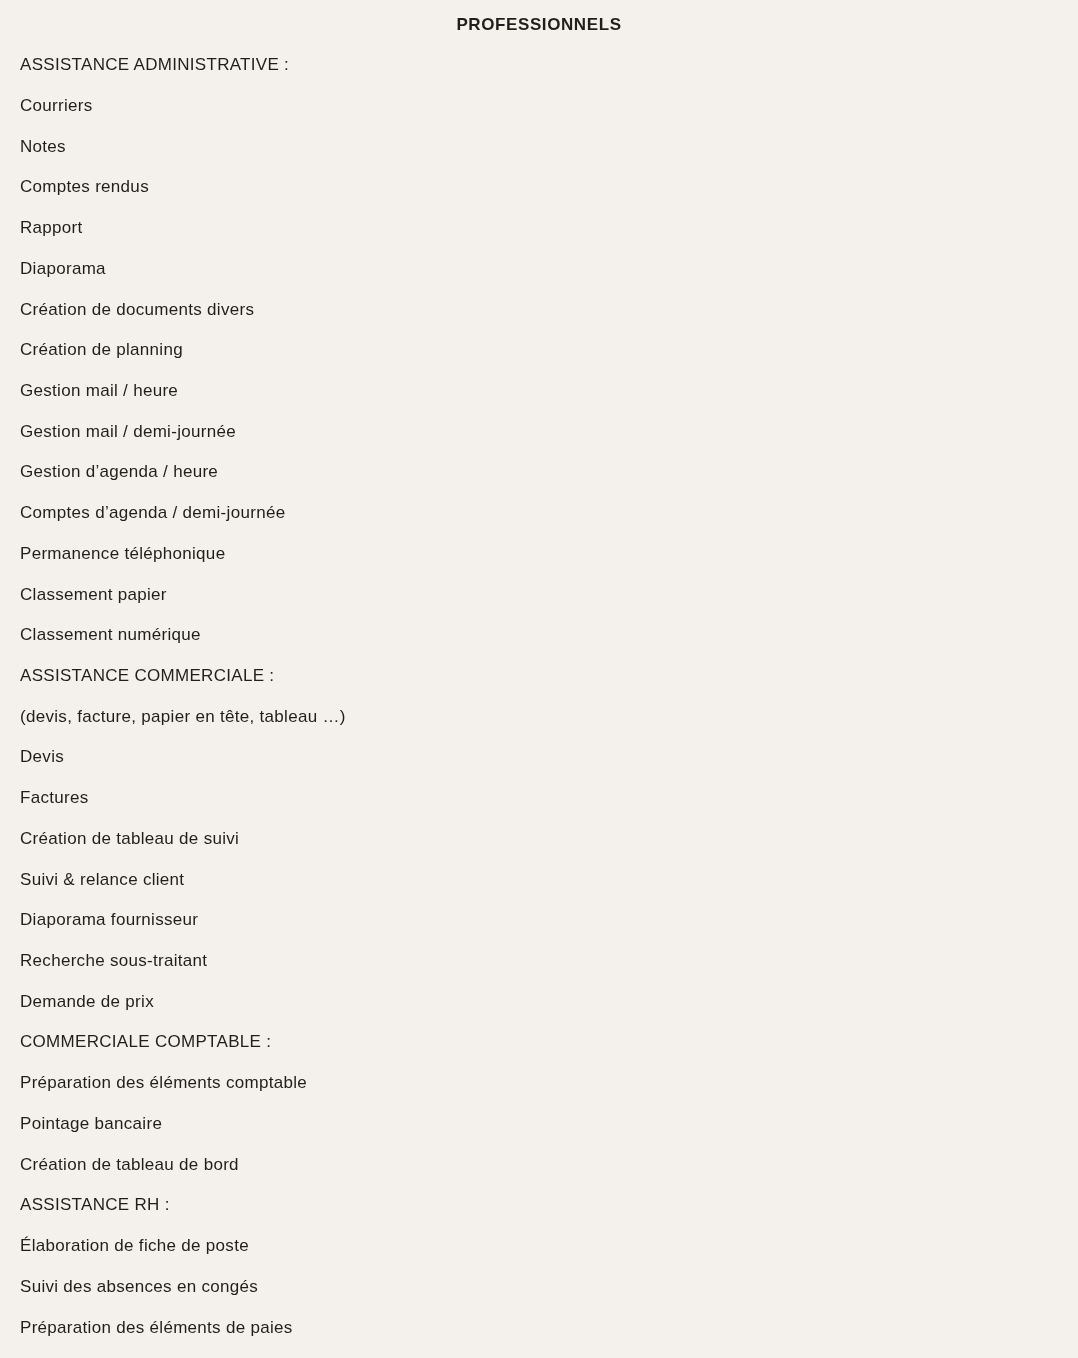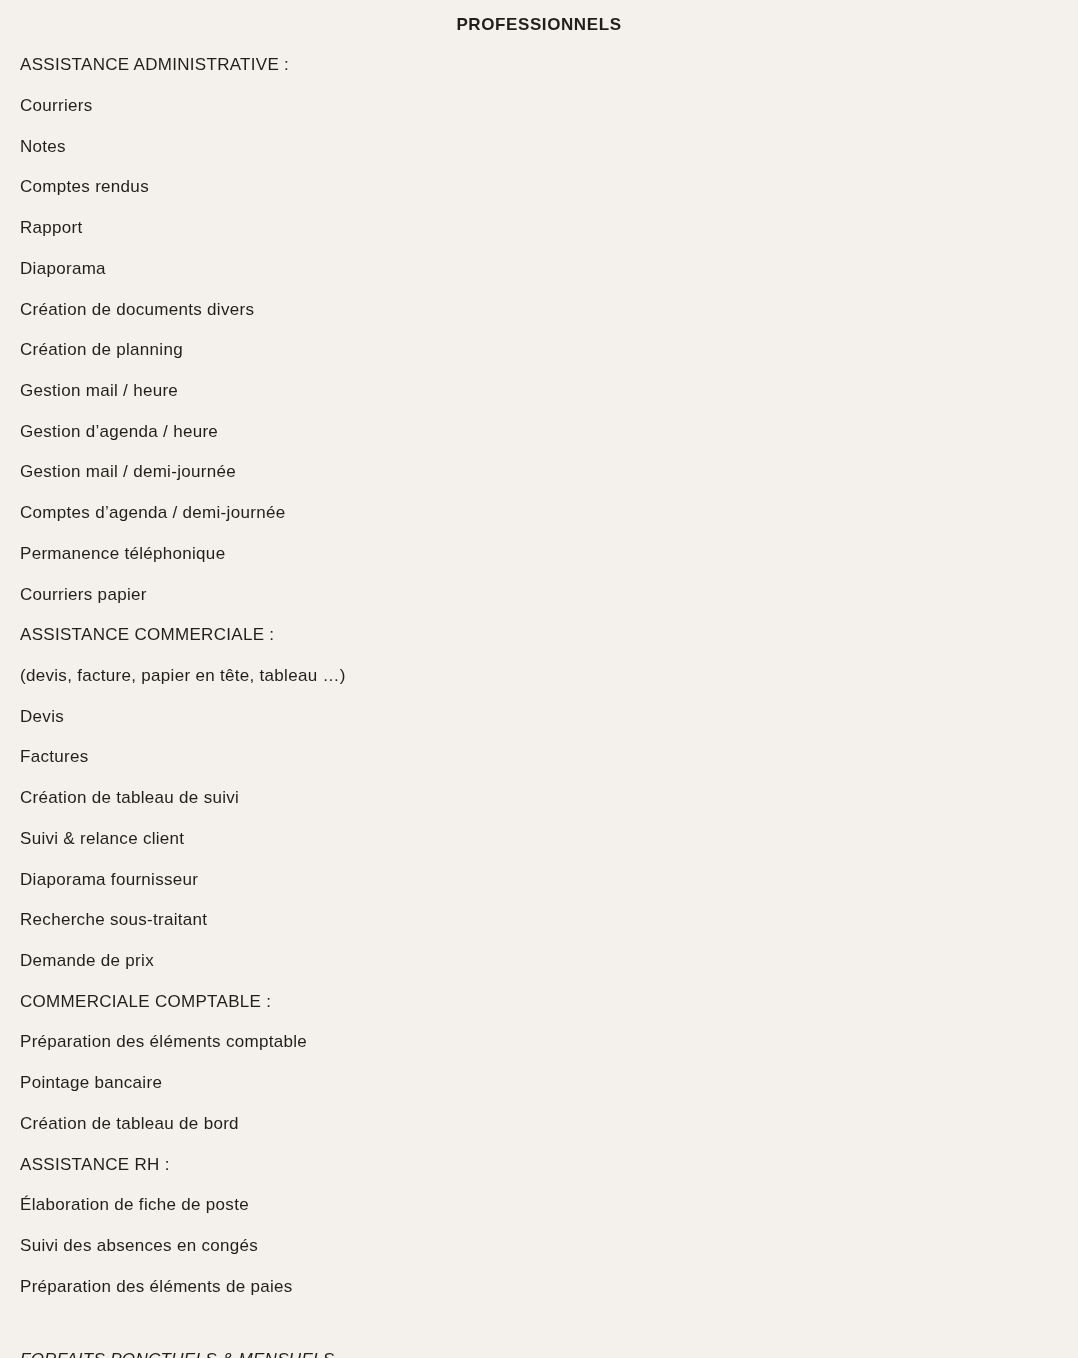--- a/index.html
+++ b/index.html
@@ -51,25 +51,26 @@
   <section id="sections">
       <h2 class="line section-heading">ASSISTANCE ADMINISTRATIVE :</h2>
       <p class="line list-item">Courriers</p>
       <p class="line list-item">Notes</p>
       <p class="line list-item">Comptes rendus</p>
       <p class="line list-item">Rapport</p>
       <p class="line list-item">Diaporama</p>
       <p class="line list-item">Création de documents divers</p>
       <p class="line list-item">Création de planning</p>
       <p class="line list-item">Gestion mail / heure</p>
+      <p class="line list-item">Gestion mail / demi-journée</p>
       <p class="line list-item">Gestion d’agenda / heure</p>
-      <p class="line list-item">Gestion mail / demi-journée</p>
       <p class="line list-item">Comptes d’agenda / demi-journée</p>
       <p class="line list-item">Permanence téléphonique</p>
-      <p class="line list-item">Courriers papier</p>
+      <p class="line list-item">Classement papier</p>
+      <p class="line list-item">Classement numérique</p>
       <h2 class="line section-heading">ASSISTANCE COMMERCIALE :</h2>
       <p class="line list-item">(devis, facture, papier en tête, tableau …)</p>
       <p class="line list-item">Devis</p>
       <p class="line list-item">Factures</p>
       <p class="line list-item">Création de tableau de suivi</p>
       <p class="line list-item">Suivi &amp; relance client</p>
       <p class="line list-item">Diaporama fournisseur</p>
       <p class="line list-item">Recherche sous-traitant</p>
       <p class="line list-item">Demande de prix</p>
       <h2 class="line section-heading">COMMERCIALE COMPTABLE :</h2>

